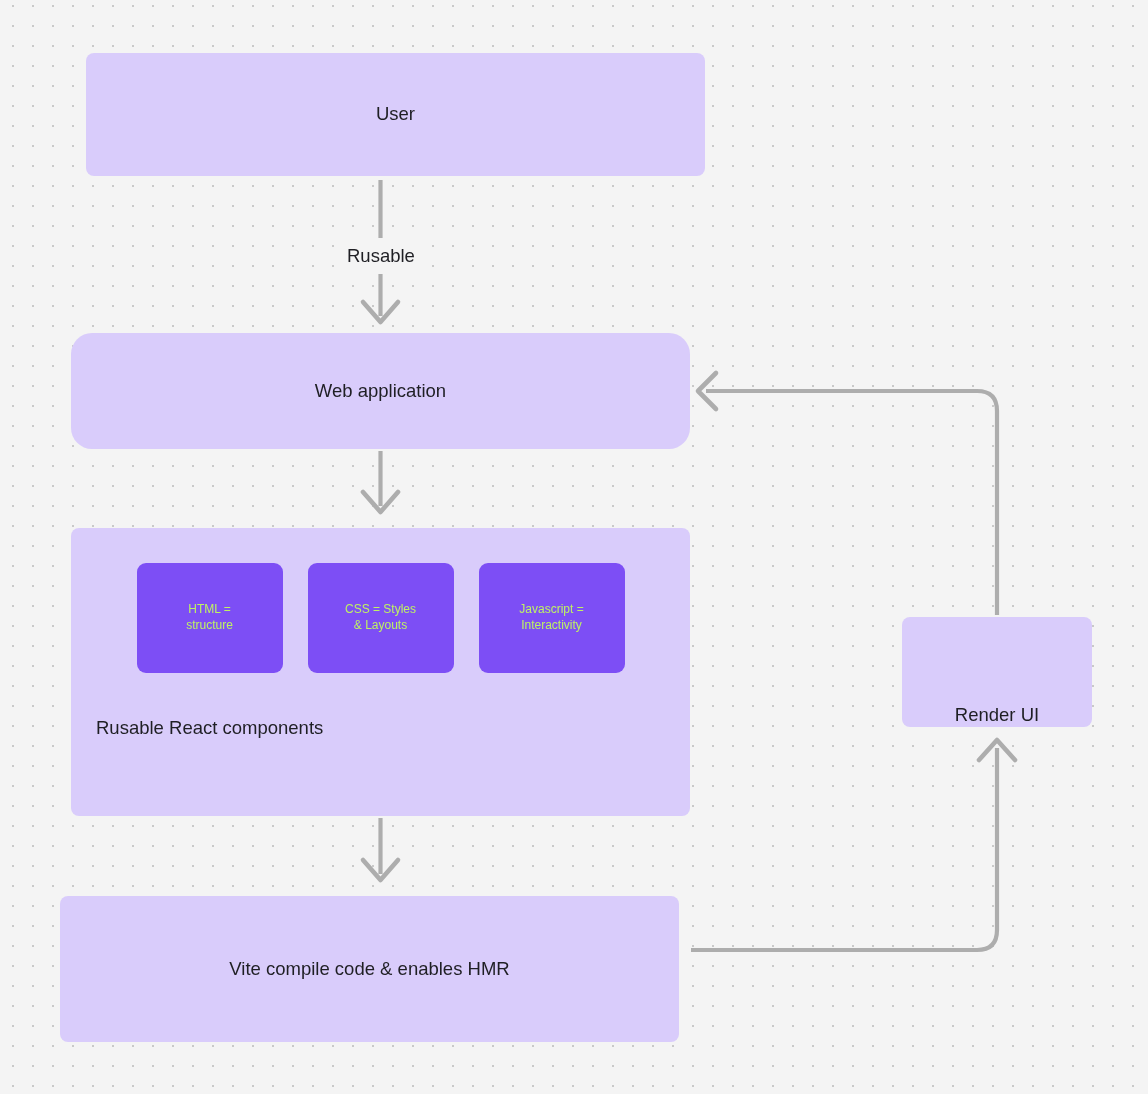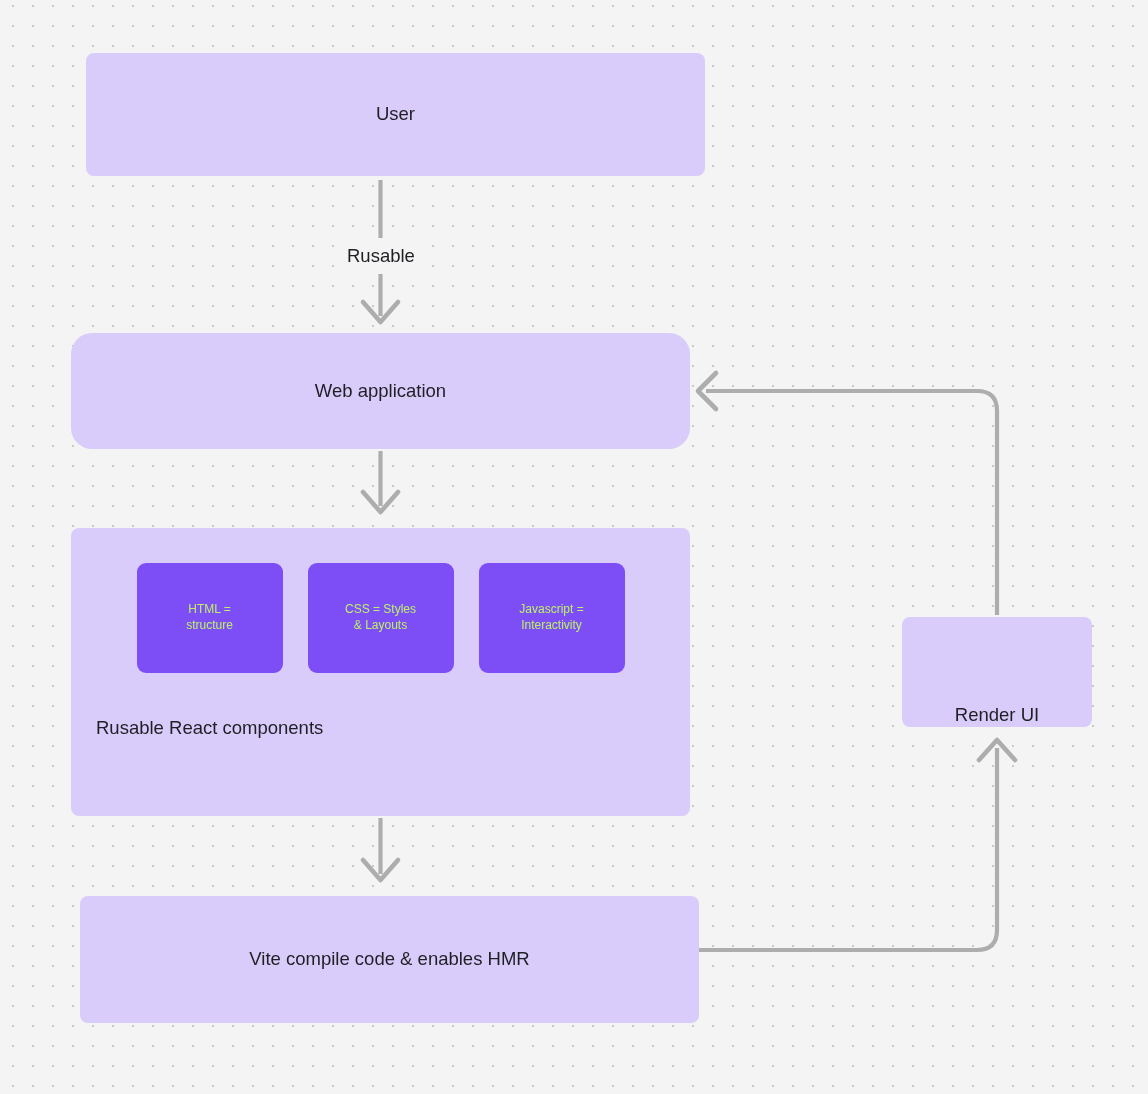--- a/index.html
+++ b/index.html
@@ -42,21 +42,21 @@
     font-size: 12px;
     border-radius: 9px;
     padding: 4px 6px;
   }
 
   
   #node-user       { left: 71px;  top: 53px;  width: 619px; height: 123px; margin-left: 15px; }
   #node-web        { left: 71px;  top: 333px; width: 619px; height: 116px; border-radius: 21px; }
   #node-react      { left: 71px;  top: 528px; width: 619px; height: 288px;
                      display: block; border-radius: 8px; }
-  #node-vite       { left: 80px;  top: 896px; width: 619px; height: 127px; }
+  #node-vite       { left: 60px;  top: 896px; width: 619px; height: 146px; }
   #node-render     { left: 902px; top: 617px; width: 190px; height: 110px; align-items: flex-end; }
 
   .sub-row {
     position: absolute;
     left: 0; top: 35px;
     width: 619px;
     display: flex;
     justify-content: center;
     gap: 25px;
   }

